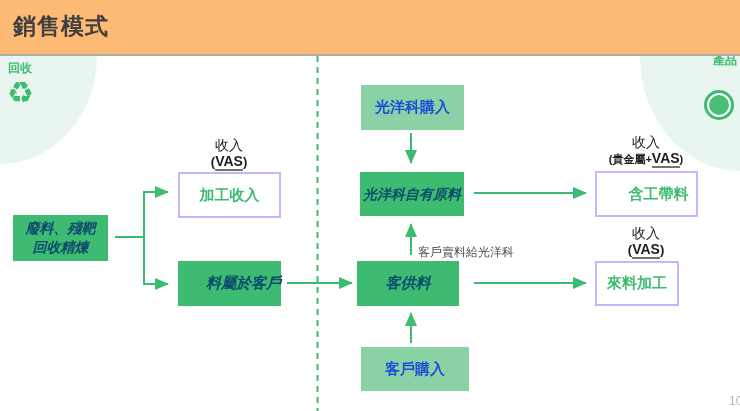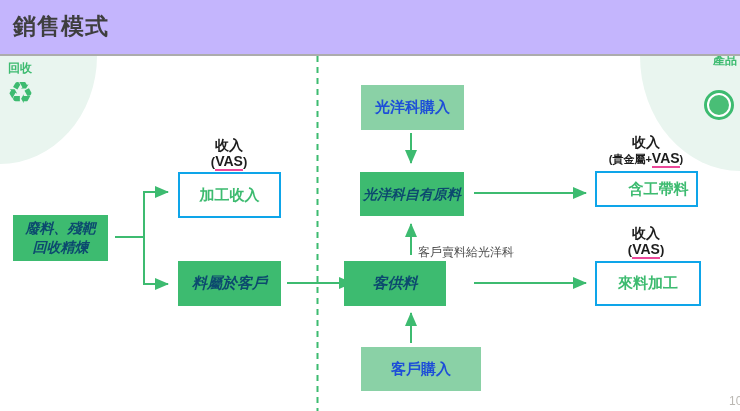--- a/index.html
+++ b/index.html
@@ -5,45 +5,45 @@
   html,body{margin:0;padding:0;background:#fff;}
   #slide{
     position:relative;width:740px;height:411px;overflow:hidden;background:#ffffff;
     font-family:"Liberation Sans","DejaVu Sans",sans-serif;
   }
   
   .corner{position:absolute;background:#e9f5ef;border-radius:50%;z-index:0;}
   .corner.left{width:194px;height:216px;left:-97px;top:-52px;}
   .corner.right{width:200px;height:230px;left:640px;top:-59px;}
   
-  #header{position:absolute;left:0;top:0;width:740px;height:54px;background:#c4b5fd;z-index:3;}
+  #header{position:absolute;left:0;top:0;width:740px;height:54px;background:#fdba74;z-index:3;}
   #title{position:absolute;left:13px;top:11px;font-size:23px;font-weight:600;color:#3e3e3e;letter-spacing:1px;}
   #rule{position:absolute;left:0;top:54px;width:740px;height:2px;background:#acacac;z-index:3;}
   
   #wires{position:absolute;left:0;top:0;z-index:1;}
   
   .legend-label{position:absolute;font-size:12px;font-weight:bold;color:#3dbb70;z-index:2;}
   #legend-left-label{left:8px;top:60px;}
   #legend-right-label{right:3px;top:52px;}
   #recycle-icon{position:absolute;left:7px;top:76px;font-size:30px;line-height:34px;color:#3dbb70;z-index:2;}
   #product-icon{position:absolute;left:704px;top:90px;width:24px;height:24px;border:3px solid #3dbb70;
     border-radius:50%;background:#fff;z-index:2;display:flex;align-items:center;justify-content:center;}
   #product-icon .dot{width:20px;height:20px;border-radius:50%;background:#49be76;}
   
   .box{position:absolute;display:flex;flex-direction:column;align-items:center;justify-content:center;
     text-align:center;font-weight:bold;font-size:15px;z-index:2;box-sizing:border-box;line-height:1.35;}
   .box.solid{background:#3dbb70;color:#0c4a6e;font-style:italic;}
   .box.light{background:#8ad1a6;color:#1d4ed8;}
-  .box.outline{background:#ffffff;border:2px solid #0ea5e9;color:#3dbb70;}
+  .box.outline{background:#ffffff;border:2px solid #c4b5fd;color:#3dbb70;}
   
   .income{position:absolute;width:150px;text-align:center;color:#1c1c1c;z-index:2;line-height:16px;}
-  .income .t{font-size:14px;font-weight:bold;}
+  .income .t{font-size:14px;font-weight:normal;}
   .income .paren{font-size:13px;font-weight:bold;}
   .income .small{font-size:11px;font-weight:bold;}
-  .income .vas{font-size:14px;font-weight:bold;border-bottom:2px solid #ec4899;padding-bottom:0px;}
+  .income .vas{font-size:14px;font-weight:bold;border-bottom:2px solid #737373;padding-bottom:0px;}
   .note{position:absolute;font-size:12px;color:#4d4d4d;z-index:2;}
   #page-num{position:absolute;left:729px;top:394px;font-size:12px;color:#bbb8b3;z-index:2;}
 </style>
 </head>
 <body>
 
 <div id="slide">
 
   <div class="corner left"></div>
   <div class="corner right"></div>
@@ -81,45 +81,45 @@
 
   <div class="box solid" style="left:13px;top:215px;width:95px;height:46px;font-size:14px;">
     <div>廢料、殘靶</div>
     <div>回收精煉</div>
   </div>
 
   <div class="box outline" style="left:178px;top:172px;width:103px;height:46px;">
     <span>加工收入</span>
   </div>
 
-  <div class="box solid" style="left:178px;top:261px;width:103px;height:45px;">
+  <div class="box solid" style="left:178px;top:261px;width:103px;height:45px;align-items:flex-end;">
     <span>料屬於客戶</span>
   </div>
 
   <div class="box light" style="left:361px;top:85px;width:103px;height:45px;">
     <span>光洋科購入</span>
   </div>
 
   <div class="box solid" style="left:360px;top:172px;width:104px;height:44px;font-size:14px;">
     <span>光洋科自有原料</span>
   </div>
 
-  <div class="box solid" style="left:344px;top:261px;width:102px;height:45px;">
+  <div class="box solid" style="left:357px;top:261px;width:102px;height:45px;">
     <span>客供料</span>
   </div>
 
-  <div class="box light" style="left:361px;top:347px;width:120px;height:44px;">
+  <div class="box light" style="left:361px;top:347px;width:108px;height:44px;">
     <span>客戶購入</span>
   </div>
 
-  <div class="box outline" style="left:595px;top:171px;width:103px;height:36px;padding-left:24px;">
+  <div class="box outline" style="left:595px;top:171px;width:103px;height:46px;padding-left:24px;">
     <span>含工帶料</span>
   </div>
 
-  <div class="box outline" style="left:595px;top:261px;width:106px;height:45px;">
+  <div class="box outline" style="left:595px;top:261px;width:84px;height:45px;">
     <span>來料加工</span>
   </div>
 
   <div class="income" style="left:154px;top:137px;">
     <div class="t">收入</div>
     <div>
       <span class="paren">(</span><span class="vas">VAS</span><span class="paren">)</span>
     </div>
   </div>
 

